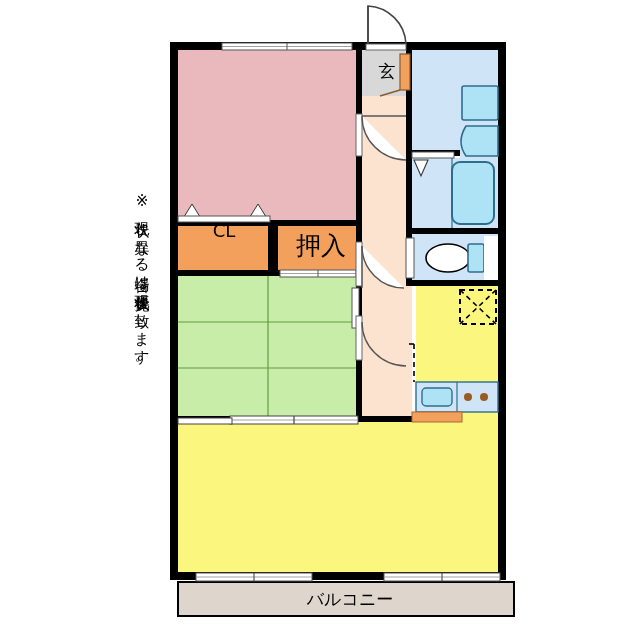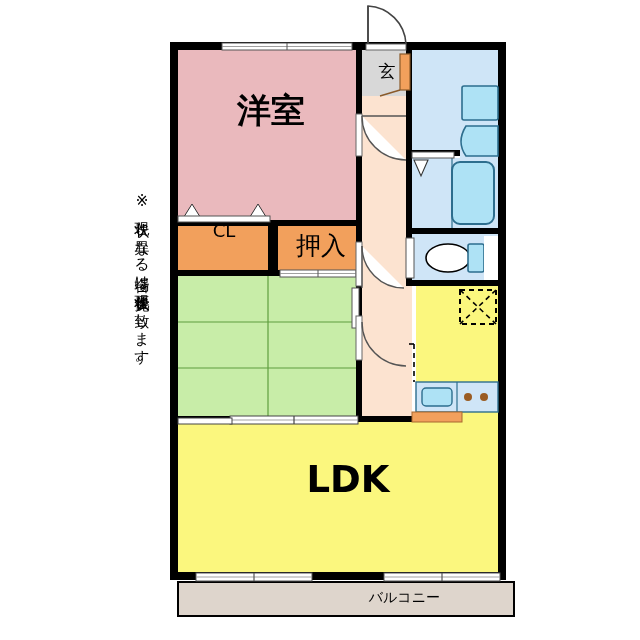--- a/index.html
+++ b/index.html
@@ -43,21 +43,21 @@
     white-space: nowrap;
     line-height: 1.06;
   }
   .lbl.n { font-weight: 400; }
   #room-yoshitsu  { left: 186px; top: 92px;  width: 170px; font-size: 34px; }
   #room-washitsu  { left: 182px; top: 294px; width: 170px; font-size: 31px; }
   #room-ldk       { left: 258px; top: 460px; width: 180px; font-size: 37px; }
   #lbl-cl         { left: 182px; top: 221px; width: 84px;  font-size: 18px; font-weight: 400;}
   #lbl-oshiire    { left: 282px; top: 233px; width: 78px;  font-size: 25px; font-weight: 400;}
   #lbl-genkan     { left: 370px; top: 62px;  width: 34px;  font-size: 17px; font-weight: 400;}
-  #lbl-balcony    { left: 260px; top: 590px; width: 180px; font-size: 14px; font-weight: 400; text-align: right;}
+  #lbl-balcony    { left: 260px; top: 590px; width: 180px; font-size: 17px; font-weight: 400;}
 </style>
 </head>
 <body>
 
 <svg id="plan" viewBox="0 0 640 640" xmlns="http://www.w3.org/2000/svg">
 
   <rect x="0" y="0" width="640" height="640" fill="#ffffff"></rect>
 
   <g>
     <rect x="178" y="582" width="336" height="34" fill="#ded5cc" stroke="#000" stroke-width="2"></rect>
@@ -264,28 +264,26 @@
   <g stroke="#000" stroke-width="2" fill="none">
     <line x1="178" y1="582" x2="178" y2="616"></line>
     <line x1="514" y1="582" x2="514" y2="616"></line>
   </g>
 
 </svg>
 
 <div class="note">※現状と異なる場合は現状優先と致します。</div>
 
 <div class="lbl" id="room-yoshitsu">
-  <div>洋室</div>
 </div>
 
 <div class="lbl" id="room-washitsu">
 </div>
 
 <div class="lbl" id="room-ldk">
-  <div>LDK</div>
 </div>
 
 <div class="lbl n" id="lbl-cl">CL</div>
 
 <div class="lbl n" id="lbl-oshiire">押入</div>
 
 <div class="lbl n" id="lbl-genkan">玄</div>
 
 <div class="lbl n" id="lbl-balcony">バルコニー</div>
 

